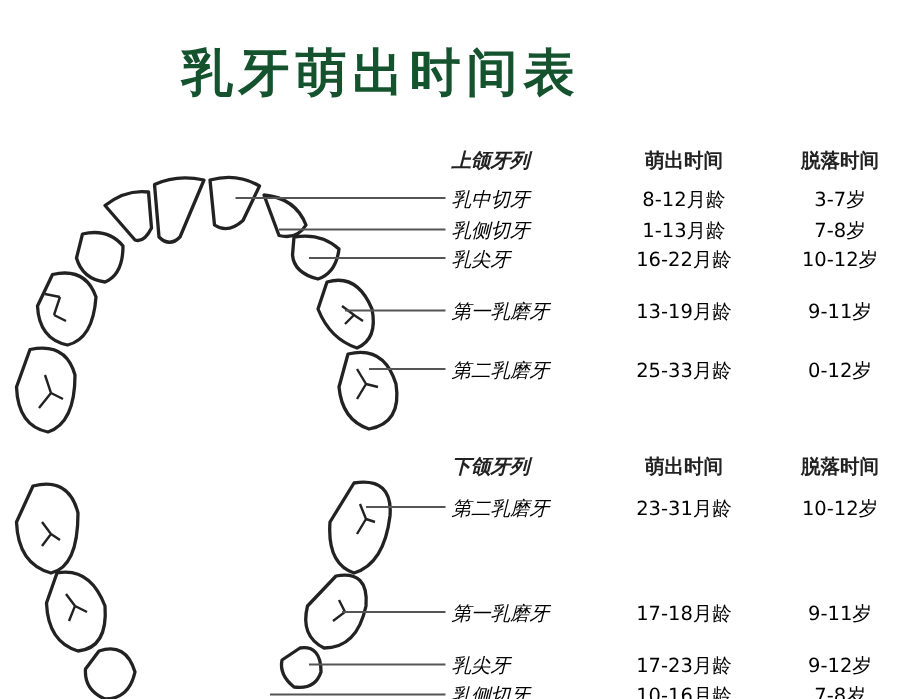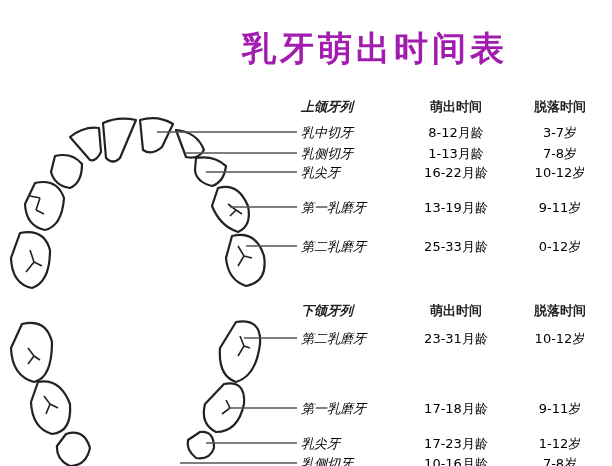--- a/index.html
+++ b/index.html
@@ -1,17 +1,17 @@
 <!DOCTYPE html>
 <html><head>
 <meta charset="utf-8">
 <style>
   html, body { margin:0; padding:0; background:#ffffff; }
   body { width:612px; height:466px; position:relative; overflow:hidden; font-family:"DejaVu Sans", sans-serif; color:#333; }
-  .title { position:absolute; left:0; width:508px; top:26px; text-align:right; font-size:34px; font-weight:bold; color:#a21caf; letter-spacing:4px; font-family:"DejaVu Serif", serif; }
+  .title { position:absolute; left:0; width:508px; top:26px; text-align:center; font-size:34px; font-weight:bold; color:#14532d; letter-spacing:4px; font-family:"DejaVu Serif", serif; }
   svg.teeth { position:absolute; left:0; top:0; }
   .row { position:absolute; left:300px; width:312px; height:18px; font-size:13px; color:#000000; }
   .row span { position:absolute; top:0; white-space:nowrap; }
   .c1 { left:1px;font-style:italic; }
   .c2 { left:108px; width:96px; text-align:center; }
   .c3 { left:224px; width:72px; text-align:center; }
   .hdr { font-weight:bold; font-size:13px; color:#222; }
 </style>
 </head>
 <body>
@@ -108,19 +108,19 @@
   <span class="c3">10-12岁</span>
 </div>
 <div class="row" style="top:400px">
   <span class="c1">第一乳磨牙</span>
   <span class="c2">17-18月龄</span>
   <span class="c3">9-11岁</span>
 </div>
 <div class="row" style="top:435px">
   <span class="c1">乳尖牙</span>
   <span class="c2">17-23月龄</span>
-  <span class="c3">1-12岁</span>
+  <span class="c3">9-12岁</span>
 </div>
 <div class="row" style="top:455px">
   <span class="c1">乳侧切牙</span>
   <span class="c2">10-16月龄</span>
   <span class="c3">7-8岁</span>
 </div>
 
 </body></html>

